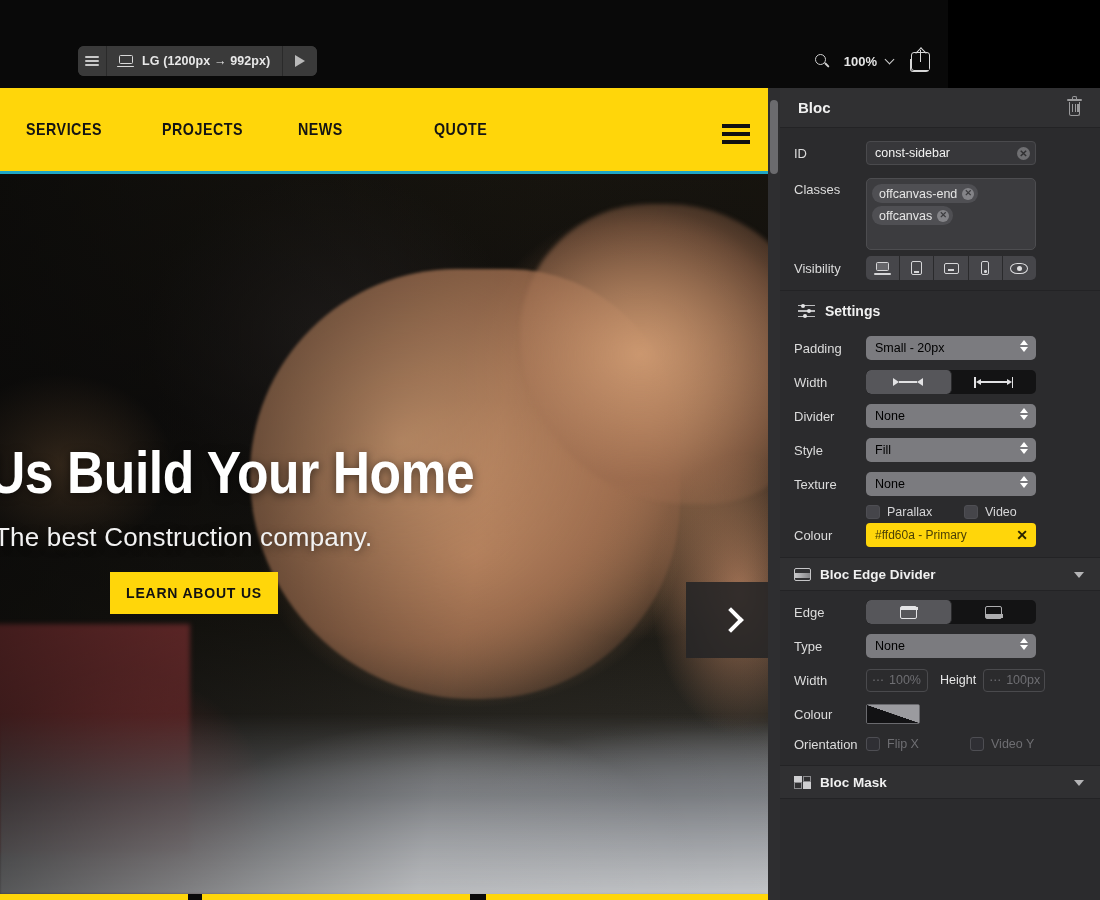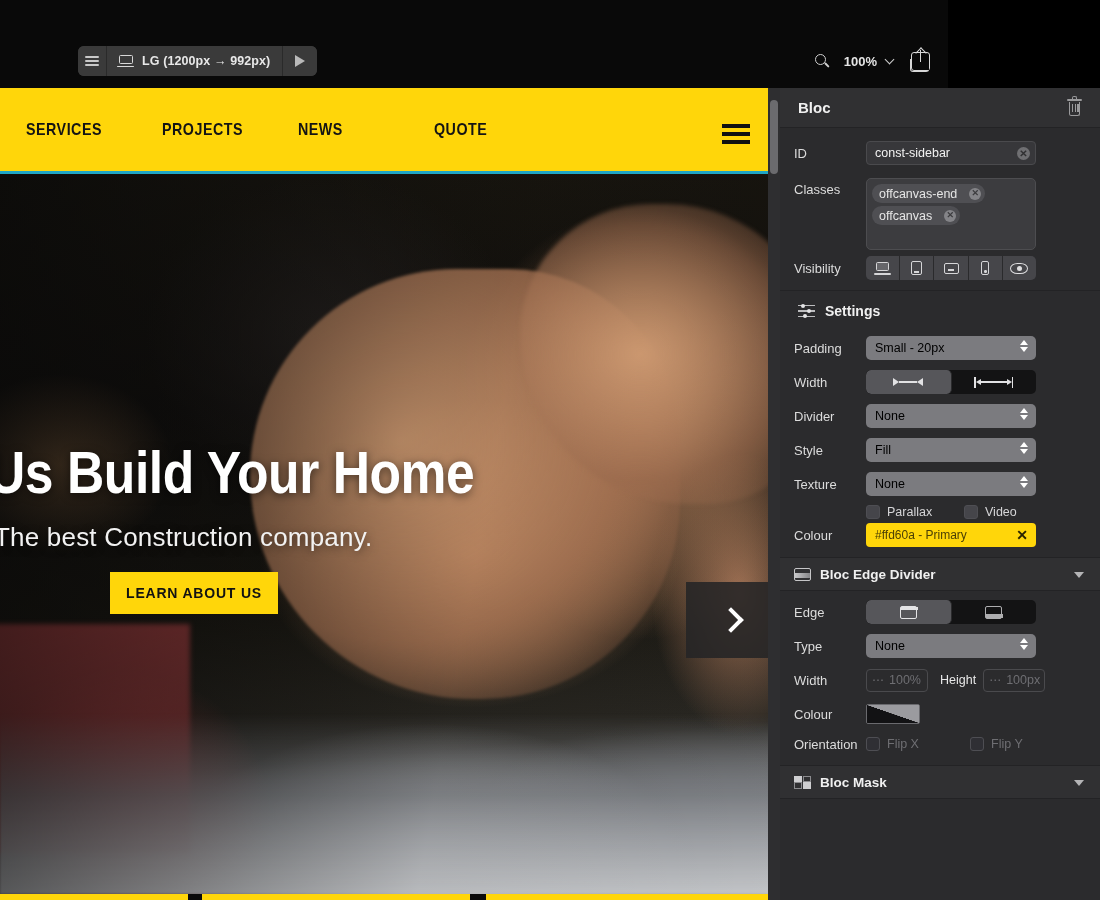--- a/index.html
+++ b/index.html
@@ -284,21 +284,21 @@
     color: #303032; font-size: 10px; line-height: 1; font-weight: bold;
   }
 
   .classbox {
     width: 170px; min-height: 72px; background: #3c3c3f;
     border: 1px solid #4d4d50; border-radius: 5px;
     padding: 5px 5px; display: flex; flex-direction: column; gap: 3px;
     align-items: flex-start;
   }
   .chip {
-    display: inline-flex; align-items: center; gap: 12px;
+    display: inline-flex; align-items: center; gap: 5px;
     height: 19px; padding: 0 4px 0 7px;
     background: #4f4f53; border-radius: 10px;
     color: #e6e6e6; font-size: 12.5px;
   }
   .chip .x {
     width: 12px; height: 12px; border-radius: 50%; background: #848488;
     display: flex; align-items: center; justify-content: center;
     color: #3c3c3f; font-size: 9px; font-weight: bold; line-height: 1;
   }
 
@@ -785,21 +785,21 @@
 
     <div class="row" style="padding-bottom:8px">
       <div class="row-lbl">Orientation</div>
       <div class="row-ctl">
         <div class="chkwrap" style="width:104px">
           <span class="chkbox dim-chk"></span>
           <span class="chklbl dim-txt">Flip X</span>
         </div>
         <div class="chkwrap">
           <span class="chkbox dim-chk"></span>
-          <span class="chklbl dim-txt">Flip Y</span>
+          <span class="chklbl dim-txt">Video Y</span>
         </div>
       </div>
     </div>
 
     <div class="grouphdr">
       <span class="gi ico-mask">
         <span class="q1"></span>
           <span class="q2"></span>
           <span class="q3"></span>
           <span class="q4"></span>

